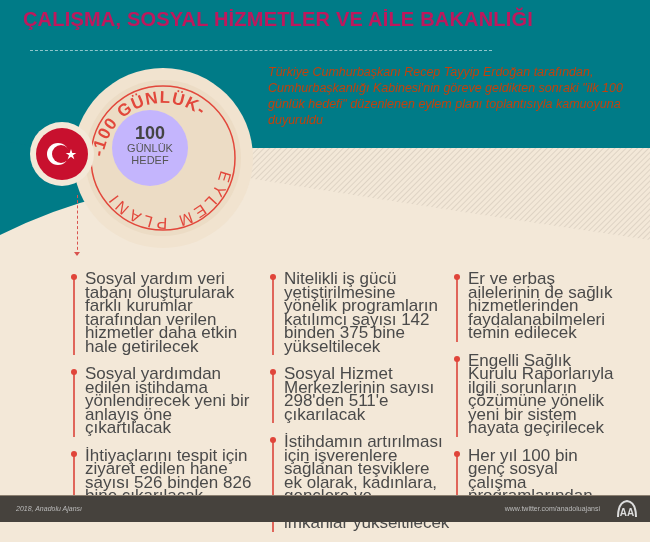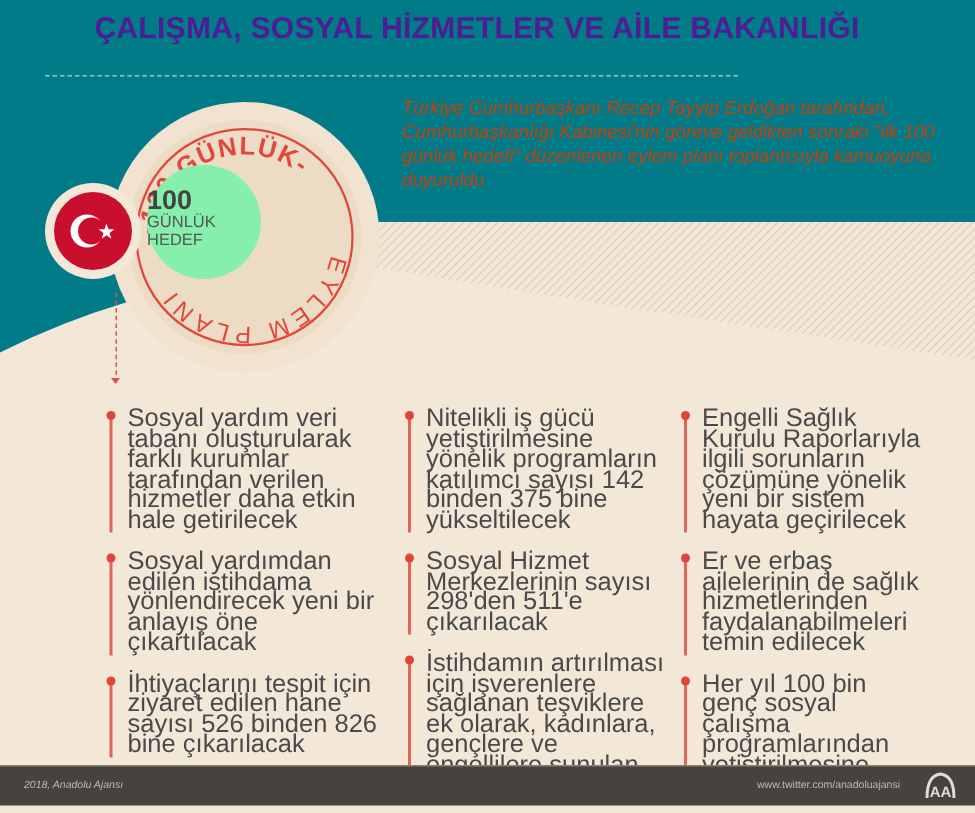--- a/index.html
+++ b/index.html
@@ -1,35 +1,35 @@
 <!DOCTYPE html>
 <html><head>
 <meta charset="utf-8">
 <style>
   * { box-sizing: border-box; margin: 0; padding: 0; }
   body { width: 650px; height: 542px; overflow: hidden; font-family: "Liberation Sans", sans-serif; background: #f3e8d8; position: relative; }
   .teal { position: absolute; left: 0; top: 0; width: 650px; height: 148px; background: #007b87; }
   .teal-wave { position: absolute; left: 0; top: 140px; width: 650px; height: 110px; }
-  .title { position: absolute; left: 0; top: 8px; width: 556px; text-align: center; color: #4c1d95; font-weight: bold; font-size: 20px; letter-spacing: 0.2px; margin-left: 40px; }
+  .title { position: absolute; left: 0; top: 8px; width: 556px; text-align: center; color: #be185d; font-weight: bold; font-size: 20px; letter-spacing: 0.2px; }
   .dash { position: absolute; left: 30px; top: 50px; width: 462px; border-top: 1px dashed #8fc6cc; }
   .intro { position: absolute; left: 268px; top: 64px; width: 380px; color: #c2410c; font-size: 12.5px; line-height: 16px; font-style: italic; }
   .badge-outer { position: absolute; left: 73px; top: 68px; width: 180px; height: 180px; border-radius: 50%; background: #f1e3cf; }
   .badge-svg { position: absolute; left: 73px; top: 68px; }
-  .badge-inner-circle { position: absolute; left: 98px; top: 110px; width: 76px; height: 76px; border-radius: 50%; background: #86efac; color: #555; }
+  .badge-inner-circle { position: absolute; left: 112px; top: 110px; width: 76px; height: 76px; border-radius: 50%; background: #c4b5fd; text-align: center; color: #555; }
   .b100 { font-weight: bold; font-size: 18px; color: #444; margin-top: 14px; line-height: 18px; }
   .bsub { font-size: 11px; line-height: 12px; color: #555; }
   .flag-wrap { position: absolute; left: 30px; top: 122px; width: 64px; height: 64px; border-radius: 50%; background: #f3e8d8; }
   .flag { position: absolute; left: 36px; top: 128px; width: 52px; height: 52px; border-radius: 50%; background: #c8102e; }
   .vline { position: absolute; left: 77px; top: 195px; height: 60px; border-left: 1px dashed #d9534f; }
   .varrow { position: absolute; left: 74px; top: 252px; width: 0; height: 0; border-left: 3px solid transparent; border-right: 3px solid transparent; border-top: 4px solid #d9534f; }
   .col { position: absolute; top: 272px; }
   .item { position: relative; padding-left: 13px; font-size: 17px; line-height: 13.5px; color: #4a4a4a; margin-bottom: 14px; }
   .item .bar { position: absolute; left: 1px; top: 4px; bottom: -2px; width: 2px; background: #e0655a; }
   .item .dot { position: absolute; left: -1px; top: 2px; width: 6px; height: 6px; border-radius: 50%; background: #e0453a; }
-  .footer { position: absolute; left: 0; top: 510px; width: 650px; height: 27px; background: #46423d; border-top: 1px solid #8b7f70; padding-left: 36px; }
+  .footer { position: absolute; left: 0; top: 495px; width: 650px; height: 27px; background: #46423d; border-top: 1px solid #8b7f70; padding-left: 36px; }
   .f-left { position: absolute; left: 16px; top: 9px; font-size: 7px; color: #bbb; font-style: italic; }
   .f-right { position: absolute; right: 50px; top: 9px; font-size: 7px; color: #bbb; }
   .aa { position: absolute; right: 12px; top: 3px; width: 22px; height: 20px; }
 </style>
 </head>
 <body>
 
 <div class="teal"></div>
 <svg class="teal-wave" width="650" height="110" viewBox="0 0 650 110">
   <defs>
@@ -85,22 +85,22 @@
   <div class="item"><span class="bar"></span><span class="dot"></span><span>İhtiyaçlarını tespit için ziyaret edilen hane sayısı 526 binden 826 bine çıkarılacak</span></div>
 </div>
 
 <div class="col" style="left:271px; width:180px;">
   <div class="item"><span class="bar"></span><span class="dot"></span><span>Nitelikli iş gücü yetiştirilmesine yönelik programların katılımcı sayısı 142 binden 375 bine yükseltilecek</span></div>
   <div class="item"><span class="bar"></span><span class="dot"></span><span>Sosyal Hizmet Merkezlerinin sayısı 298'den 511'e çıkarılacak</span></div>
   <div class="item"><span class="bar"></span><span class="dot"></span><span>İstihdamın artırılması için işverenlere sağlanan teşviklere ek olarak, kadınlara, gençlere ve engellilere sunulan imkanlar yükseltilecek</span></div>
 </div>
 
 <div class="col" style="left:455px; width:160px;">
+  <div class="item"><span class="bar"></span><span class="dot"></span><span>Er ve erbaş ailelerinin de sağlık hizmetlerinden faydalanabilmeleri temin edilecek</span></div>
   <div class="item"><span class="bar"></span><span class="dot"></span><span>Engelli Sağlık Kurulu Raporlarıyla ilgili sorunların çözümüne yönelik yeni bir sistem hayata geçirilecek</span></div>
-  <div class="item"><span class="bar"></span><span class="dot"></span><span>Er ve erbaş ailelerinin de sağlık hizmetlerinden faydalanabilmeleri temin edilecek</span></div>
   <div class="item"><span class="bar"></span><span class="dot"></span><span>Her yıl 100 bin genç sosyal çalışma programlarından yetiştirilmesine</span></div>
 </div>
 
 <div class="footer">
   <div class="f-left">2018, Anadolu Ajansı</div>
   <div class="f-right">www.twitter.com/anadoluajansi</div>
   <svg class="aa" viewBox="0 0 22 20">
     <path d="M2 18 Q2 3 11 2 Q20 3 20 18" fill="none" stroke="#ddd" stroke-width="2"></path>
     <text x="11" y="17" text-anchor="middle" font-family="Liberation Sans, sans-serif" font-weight="bold" font-size="10" fill="#ddd">AA</text>
   </svg>

